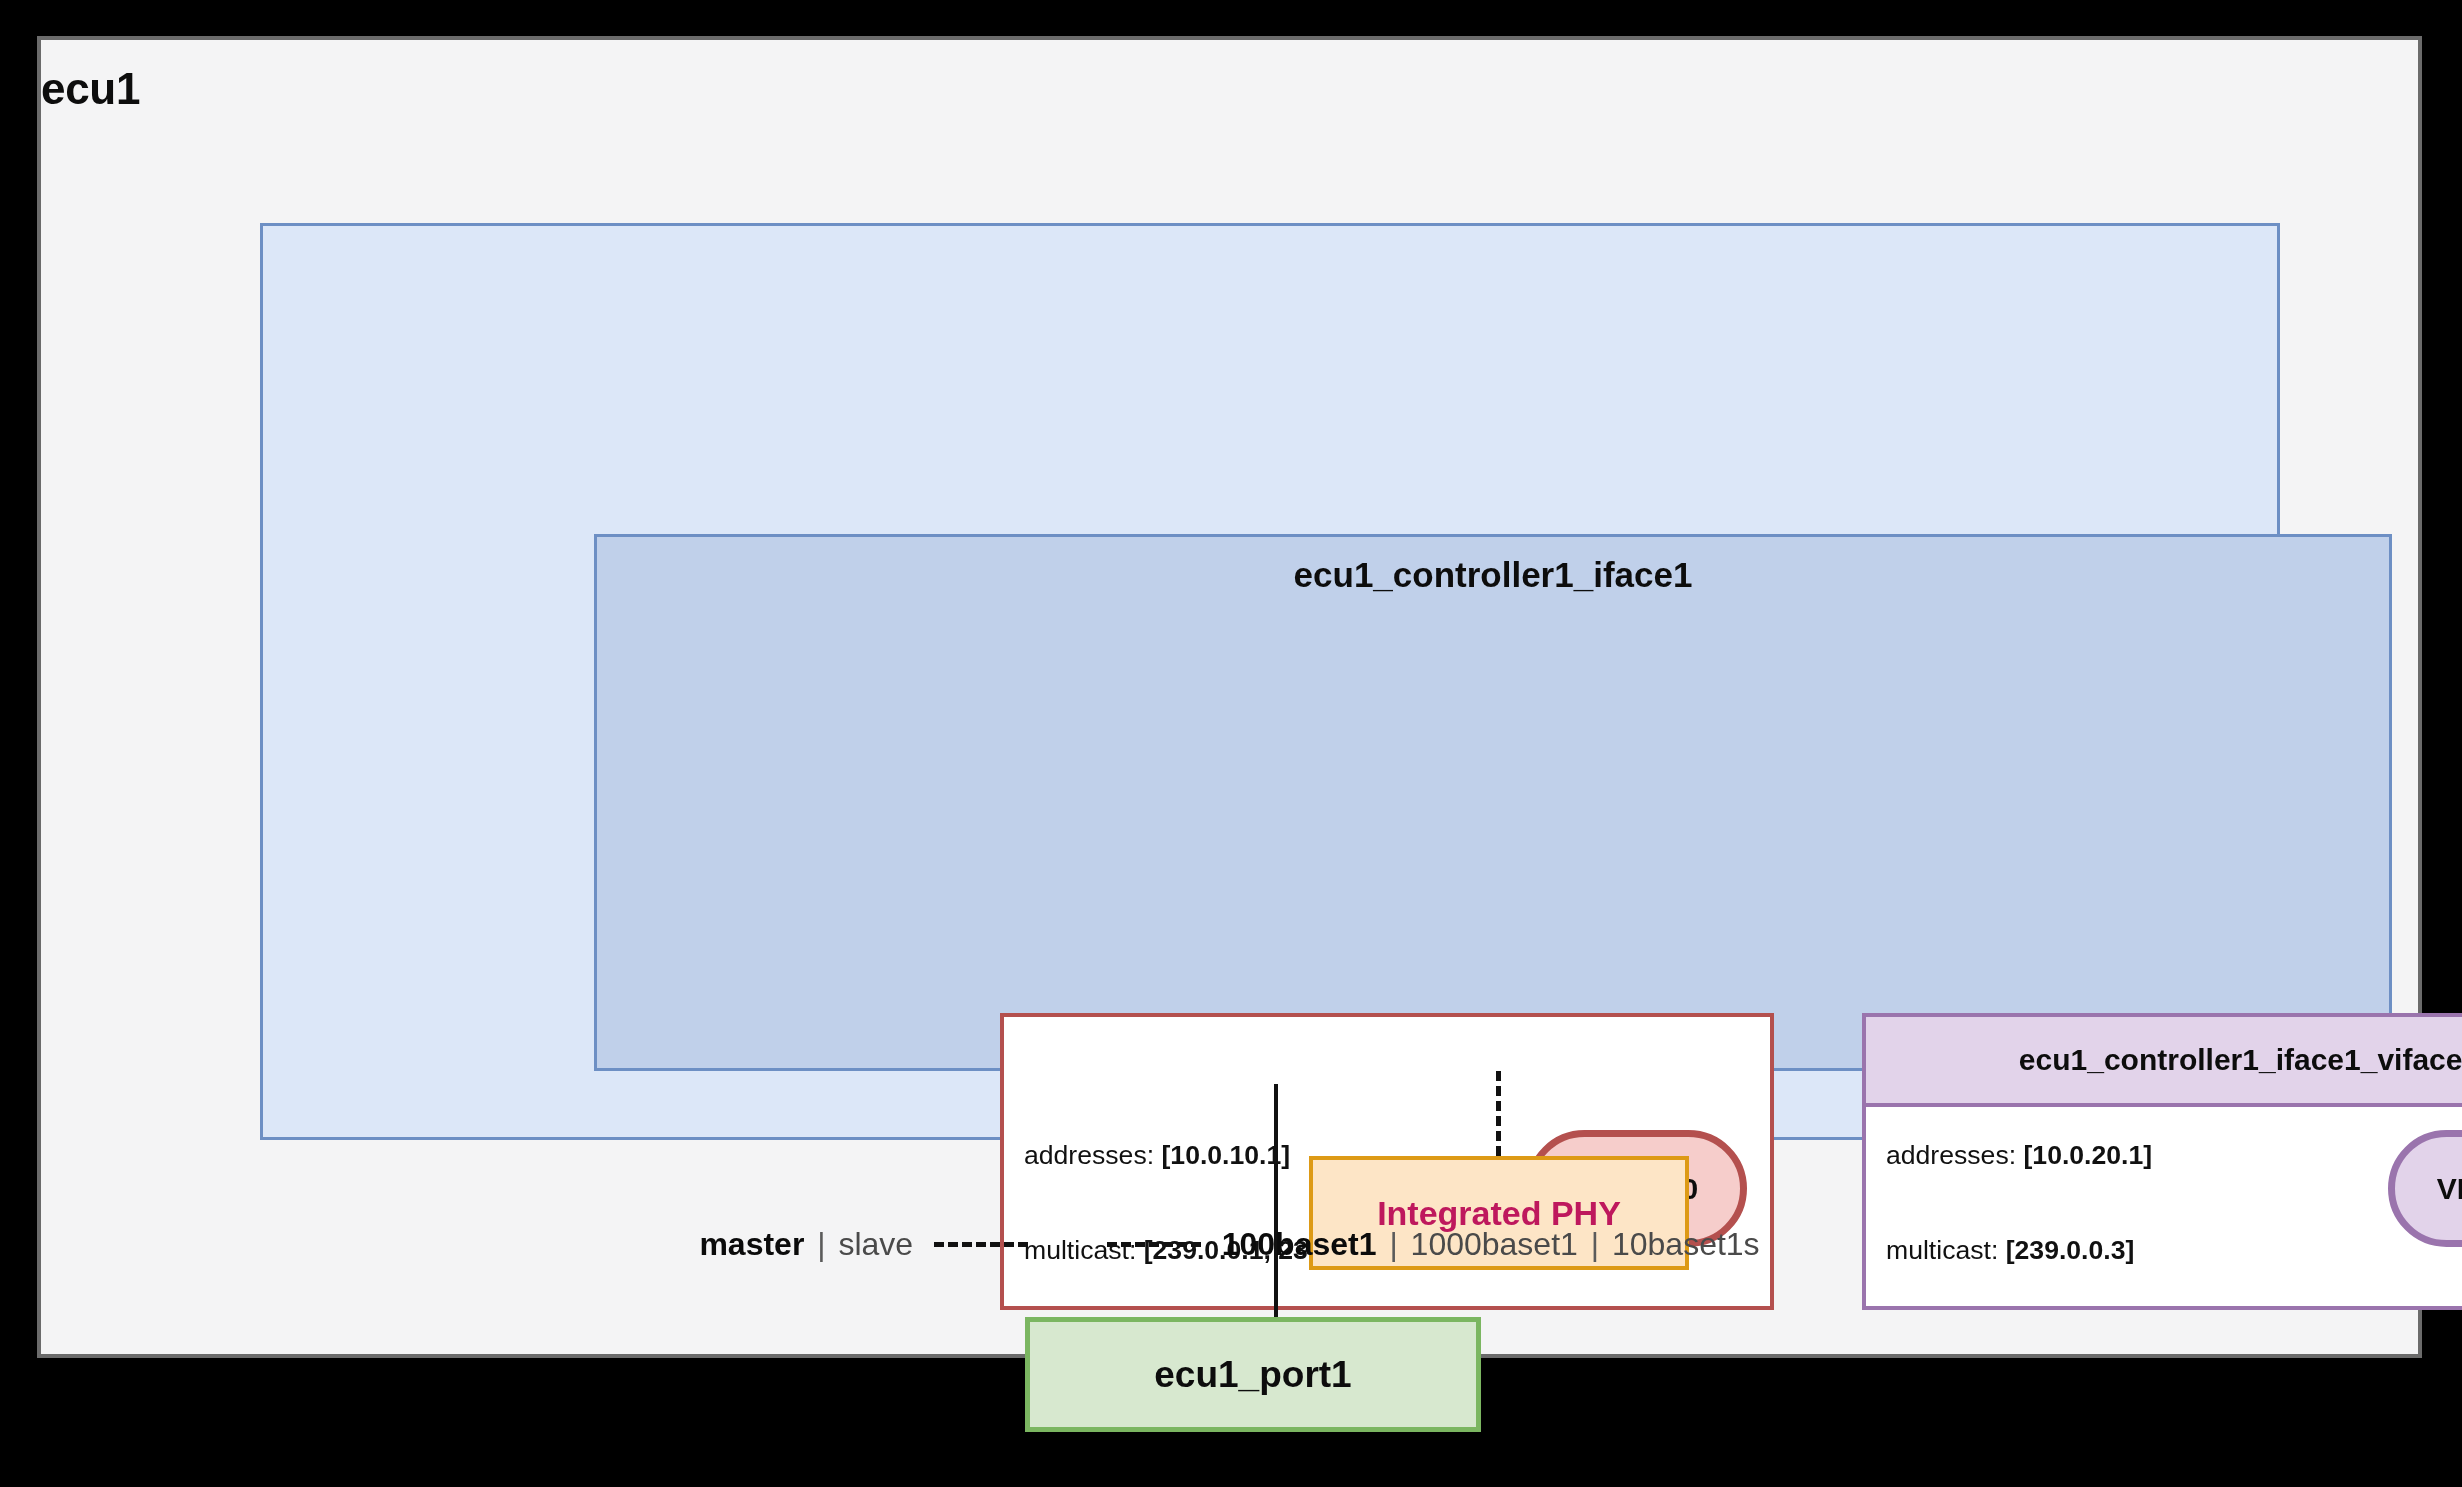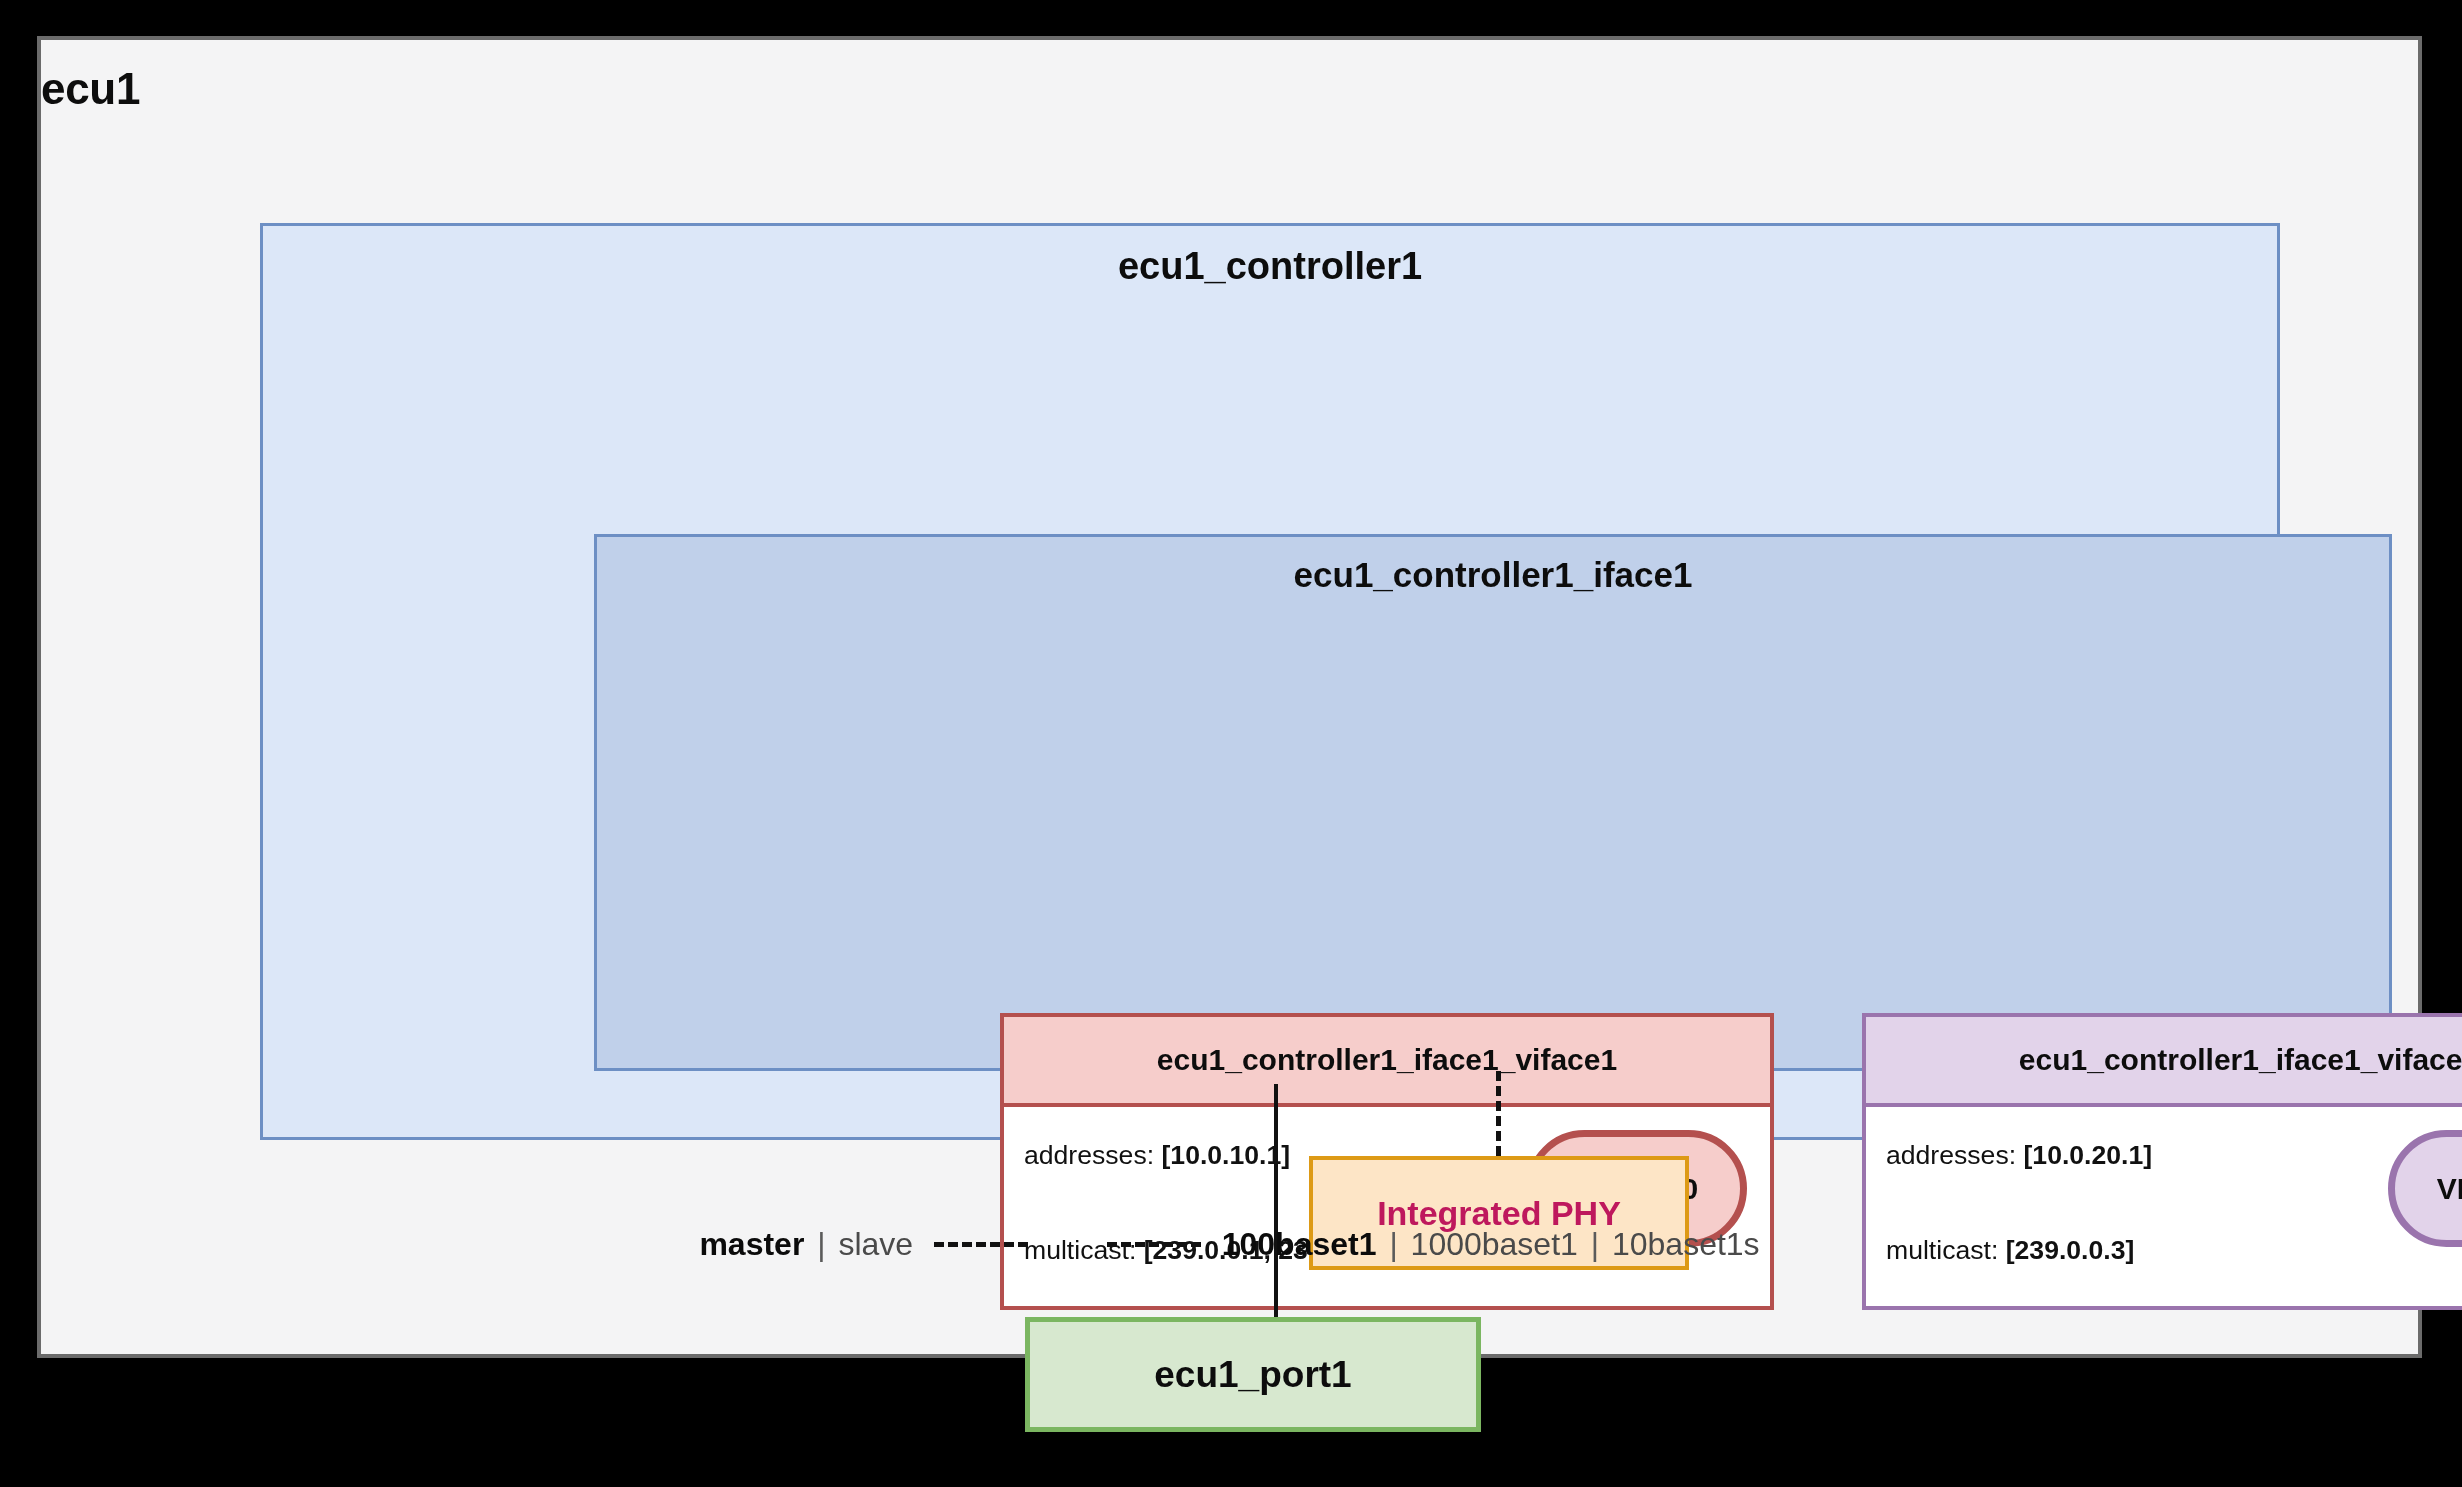--- a/index.html
+++ b/index.html
@@ -110,30 +110,26 @@
 </style>
 </head>
 <body>
 
 <div id="ecu1-panel">
 
   <div id="ecu1-title">ecu1</div>
 
   <div id="controller-box">
 
-    <div id="controller-title">ecu1_controller1</div>
 
     <div id="iface-box">
 
       <div id="iface-title">ecu1_controller1_iface1</div>
 
       <div class="viface" id="viface1">
-        <div class="viface-head">
-          <span>ecu1_controller1_iface1_viface1</span>
-        </div>
         <div class="viface-body">
           <div class="prop addresses">
             <span>addresses: </span><b>[10.0.10.1]</b>
           </div>
           <div class="prop multicast">
             <span>multicast: </span><b>[239.0.0.1, 239.0.0.2]</b>
           </div>
           <div class="vlan-pill" id="vlan10">
             <span>VLAN 10</span>
           </div>

